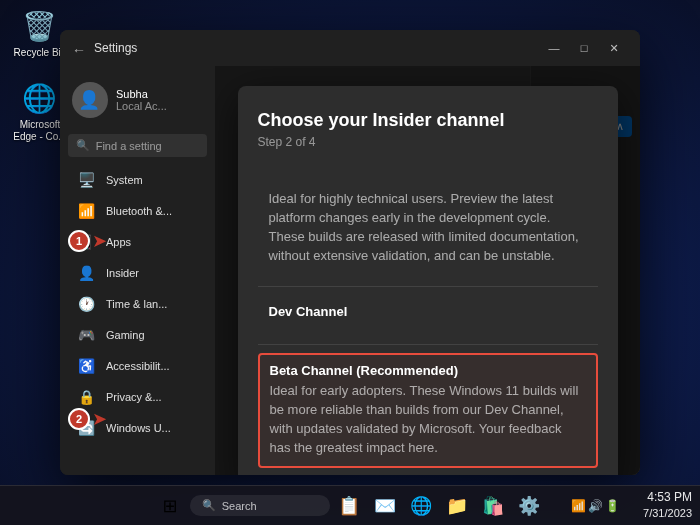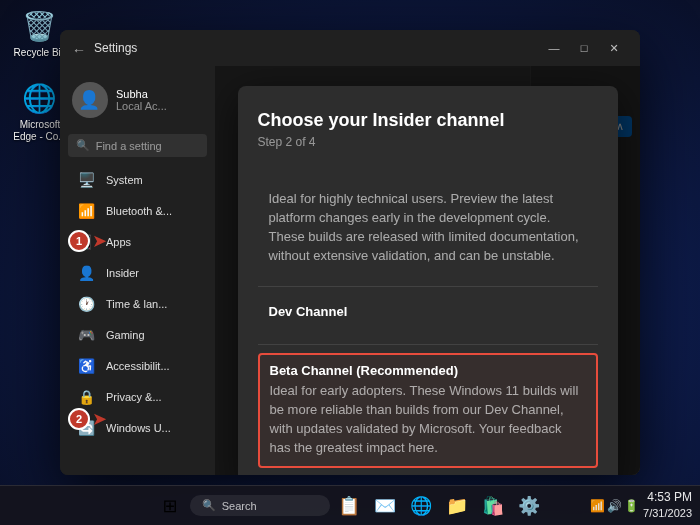--- a/index.html
+++ b/index.html
@@ -102,21 +102,21 @@
     }
     .search-bar span { font-size: 11px; color: rgba(255,255,255,0.7); }
 
     .taskbar-right {
       display: flex;
       align-items: center;
       gap: 4px;
       font-size: 11px;
       color: rgba(255,255,255,0.9);
     }
-    .taskbar-time { text-align: right; line-height: 1.4; }
+    .taskbar-time { text-align: right; line-height: 1.4; margin-left: 19px; }
     .taskbar-time .time { font-size: 12px; }
     .taskbar-time .date { font-size: 11px; }
     .taskbar-sys-icons { display: flex; align-items: center; gap: 2px; }
 
     
     .settings-window {
       position: absolute;
       top: 30px;
       left: 60px;
       width: 580px;

